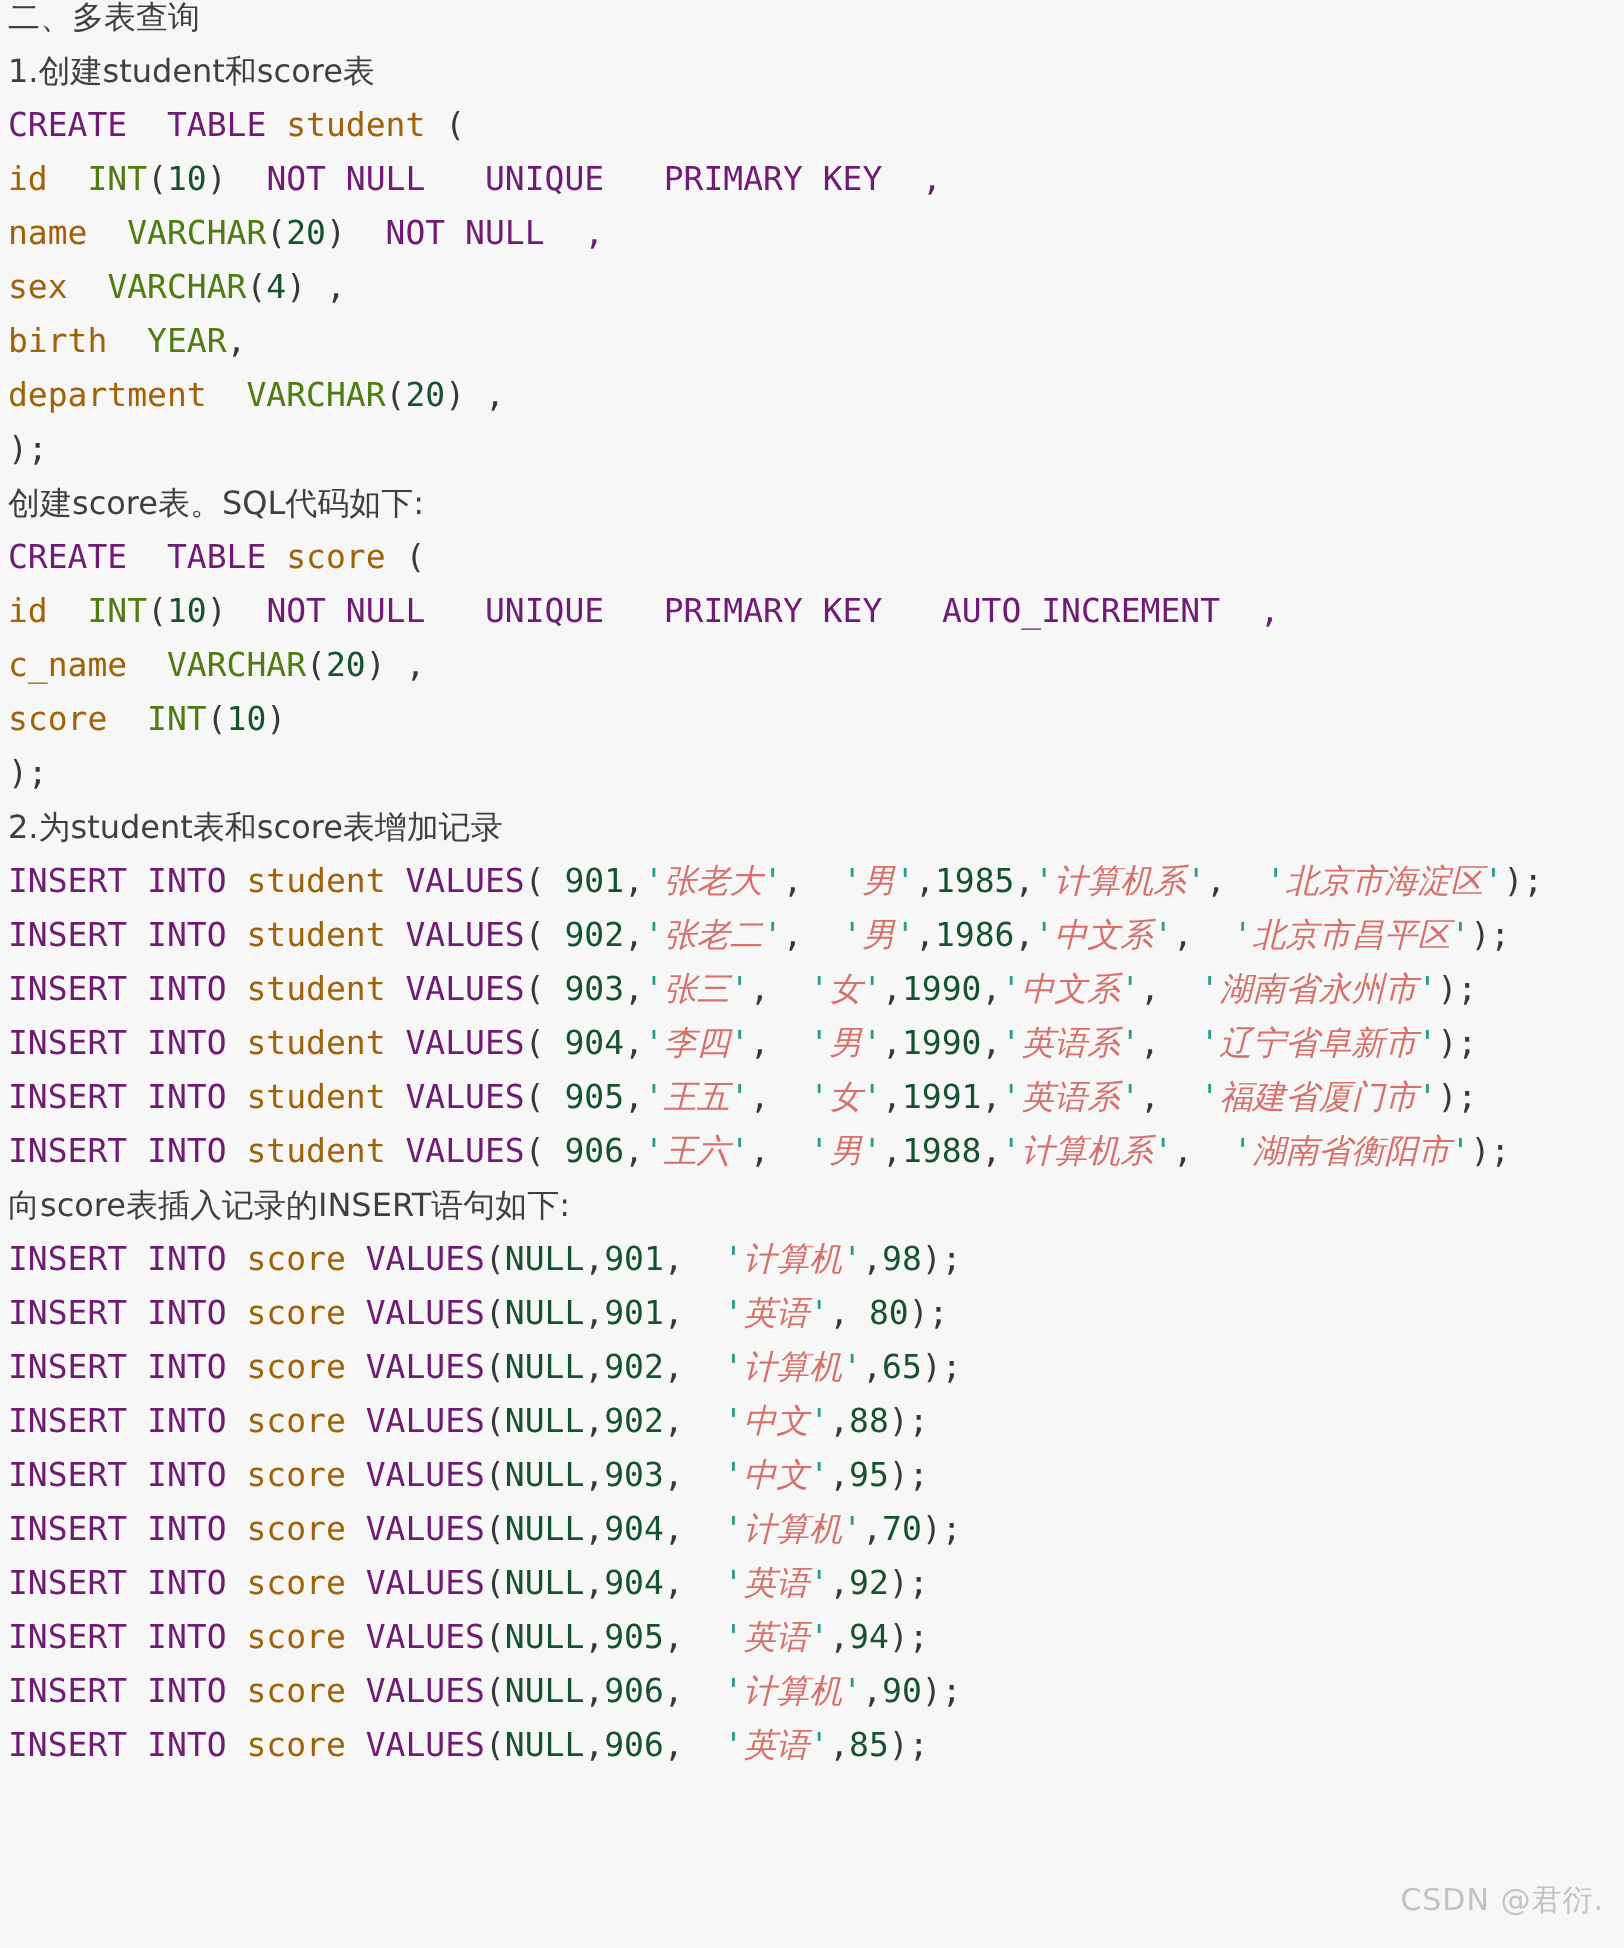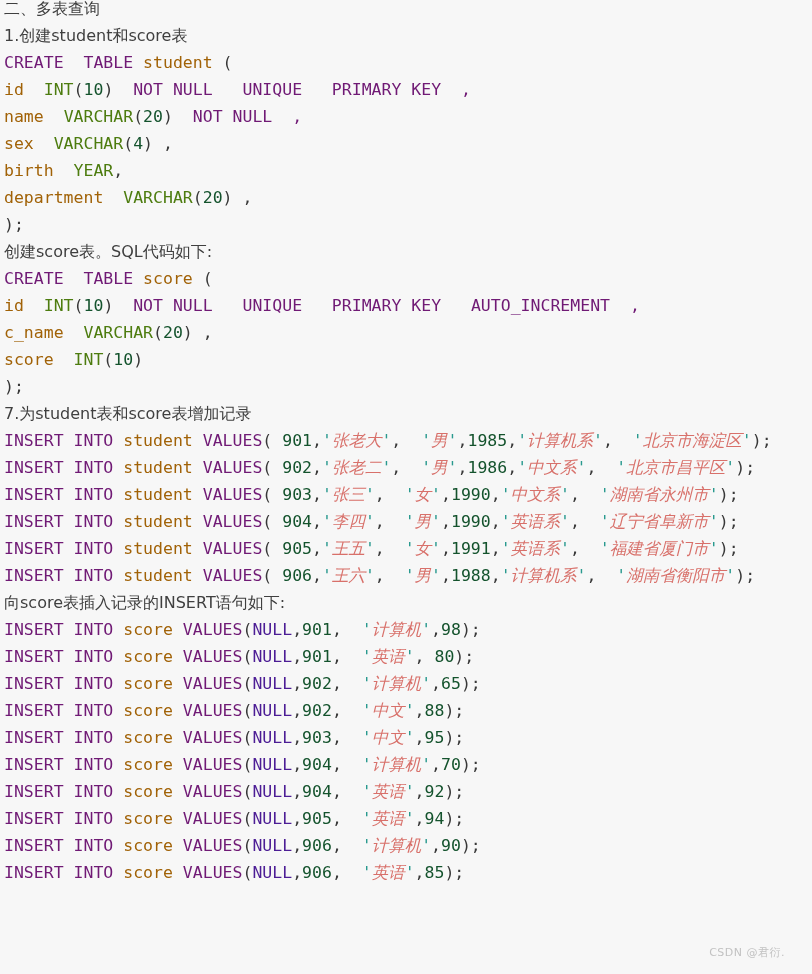--- a/index.html
+++ b/index.html
@@ -44,28 +44,28 @@
   }
 
   
   .kw      { color: #701a75; }          
   .type    { color: #4d7c0f; }          
   .ident   { color: #a16207; }          
   .num     { color: #14532d; }          
   .punct   { color: #383838; }          
   .str     { color: #d8706a; font-style: italic; }          
   .quote   { color: #2a9a8f; }          
-  .nullkw  { color: #4c1d95; }          
+  .nullkw  { color: #14532d; }          
 
   .watermark {
     position: absolute;
-    right: 27px;
+    right: 10px;
     bottom: 8px;
     font-family: "DejaVu Sans", "Liberation Sans", sans-serif;
-    font-size: 11px;
+    font-size: 15px;
     color: #c2c2c2;
     letter-spacing: 0.5px;
     white-space: pre;
   }
 
   
   #top-clip { height: 22px; overflow: hidden; }
   #top-clip .prose { margin-top: -5px; }
 </style>
 </head>
@@ -100,21 +100,21 @@
 
   <div class="line"><span class="ident">id</span><span class="punct">  </span><span class="type">INT</span><span class="punct">(</span><span class="num">10</span><span class="punct">)</span><span class="punct">  </span><span class="kw">NOT NULL   UNIQUE   PRIMARY KEY   AUTO_INCREMENT  ,</span></div>
 
 
   <div class="line"><span class="ident">c_name</span><span class="punct">  </span><span class="type">VARCHAR</span><span class="punct">(</span><span class="num">20</span><span class="punct">)</span><span class="punct"> </span><span class="punct">,</span></div>
 
   <div class="line"><span class="ident">score</span><span class="punct">  </span><span class="type">INT</span><span class="punct">(</span><span class="num">10</span><span class="punct">)</span></div>
 
   <div class="line"><span class="punct">);</span></div>
 
-  <div class="prose">7.为student表和score表增加记录</div>
+  <div class="prose">2.为student表和score表增加记录</div>
 
   <div id="student-inserts">
       <div class="line"><span class="kw">INSERT</span><span class="punct"> </span><span class="kw">INTO</span><span class="punct"> </span><span class="ident">student</span><span class="punct"> </span><span class="kw">VALUES</span><span class="punct">( </span><span class="num">901</span><span class="punct">,</span><span class="quote">'</span><span class="str">张老大</span><span class="quote">'</span><span class="punct">,  </span><span class="quote">'</span><span class="str">男</span><span class="quote">'</span><span class="punct">,</span><span class="num">1985</span><span class="punct">,</span><span class="quote">'</span><span class="str">计算机系</span><span class="quote">'</span><span class="punct">,  </span><span class="quote">'</span><span class="str">北京市海淀区</span><span class="quote">'</span><span class="punct">);</span></div>
       <div class="line"><span class="kw">INSERT</span><span class="punct"> </span><span class="kw">INTO</span><span class="punct"> </span><span class="ident">student</span><span class="punct"> </span><span class="kw">VALUES</span><span class="punct">( </span><span class="num">902</span><span class="punct">,</span><span class="quote">'</span><span class="str">张老二</span><span class="quote">'</span><span class="punct">,  </span><span class="quote">'</span><span class="str">男</span><span class="quote">'</span><span class="punct">,</span><span class="num">1986</span><span class="punct">,</span><span class="quote">'</span><span class="str">中文系</span><span class="quote">'</span><span class="punct">,  </span><span class="quote">'</span><span class="str">北京市昌平区</span><span class="quote">'</span><span class="punct">);</span></div>
       <div class="line"><span class="kw">INSERT</span><span class="punct"> </span><span class="kw">INTO</span><span class="punct"> </span><span class="ident">student</span><span class="punct"> </span><span class="kw">VALUES</span><span class="punct">( </span><span class="num">903</span><span class="punct">,</span><span class="quote">'</span><span class="str">张三</span><span class="quote">'</span><span class="punct">,  </span><span class="quote">'</span><span class="str">女</span><span class="quote">'</span><span class="punct">,</span><span class="num">1990</span><span class="punct">,</span><span class="quote">'</span><span class="str">中文系</span><span class="quote">'</span><span class="punct">,  </span><span class="quote">'</span><span class="str">湖南省永州市</span><span class="quote">'</span><span class="punct">);</span></div>
       <div class="line"><span class="kw">INSERT</span><span class="punct"> </span><span class="kw">INTO</span><span class="punct"> </span><span class="ident">student</span><span class="punct"> </span><span class="kw">VALUES</span><span class="punct">( </span><span class="num">904</span><span class="punct">,</span><span class="quote">'</span><span class="str">李四</span><span class="quote">'</span><span class="punct">,  </span><span class="quote">'</span><span class="str">男</span><span class="quote">'</span><span class="punct">,</span><span class="num">1990</span><span class="punct">,</span><span class="quote">'</span><span class="str">英语系</span><span class="quote">'</span><span class="punct">,  </span><span class="quote">'</span><span class="str">辽宁省阜新市</span><span class="quote">'</span><span class="punct">);</span></div>
       <div class="line"><span class="kw">INSERT</span><span class="punct"> </span><span class="kw">INTO</span><span class="punct"> </span><span class="ident">student</span><span class="punct"> </span><span class="kw">VALUES</span><span class="punct">( </span><span class="num">905</span><span class="punct">,</span><span class="quote">'</span><span class="str">王五</span><span class="quote">'</span><span class="punct">,  </span><span class="quote">'</span><span class="str">女</span><span class="quote">'</span><span class="punct">,</span><span class="num">1991</span><span class="punct">,</span><span class="quote">'</span><span class="str">英语系</span><span class="quote">'</span><span class="punct">,  </span><span class="quote">'</span><span class="str">福建省厦门市</span><span class="quote">'</span><span class="punct">);</span></div>
       <div class="line"><span class="kw">INSERT</span><span class="punct"> </span><span class="kw">INTO</span><span class="punct"> </span><span class="ident">student</span><span class="punct"> </span><span class="kw">VALUES</span><span class="punct">( </span><span class="num">906</span><span class="punct">,</span><span class="quote">'</span><span class="str">王六</span><span class="quote">'</span><span class="punct">,  </span><span class="quote">'</span><span class="str">男</span><span class="quote">'</span><span class="punct">,</span><span class="num">1988</span><span class="punct">,</span><span class="quote">'</span><span class="str">计算机系</span><span class="quote">'</span><span class="punct">,  </span><span class="quote">'</span><span class="str">湖南省衡阳市</span><span class="quote">'</span><span class="punct">);</span></div>
     </div>
 

